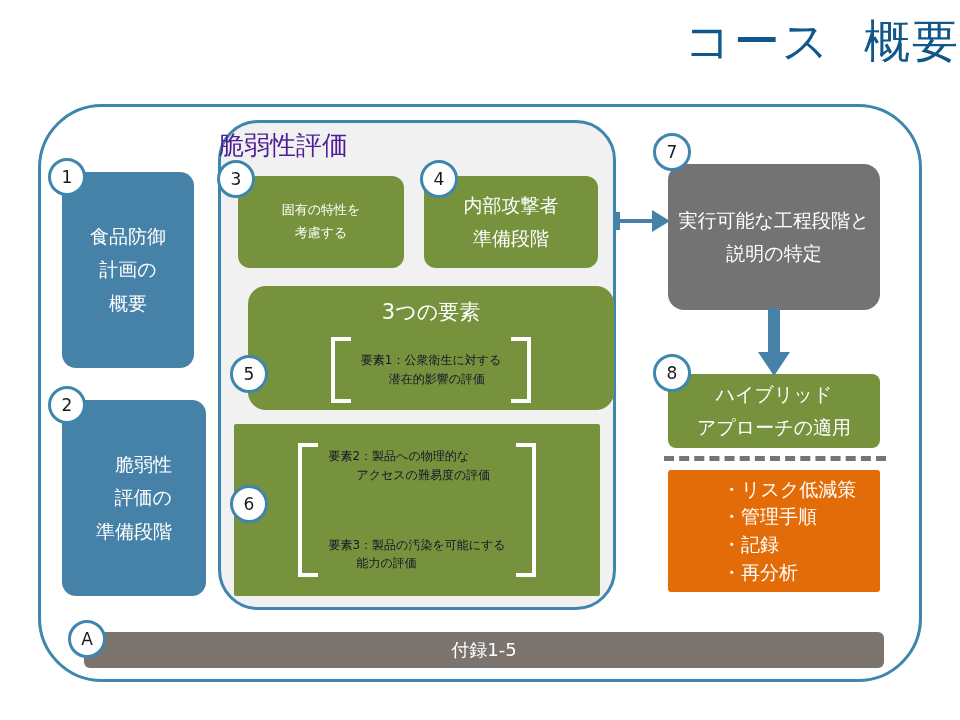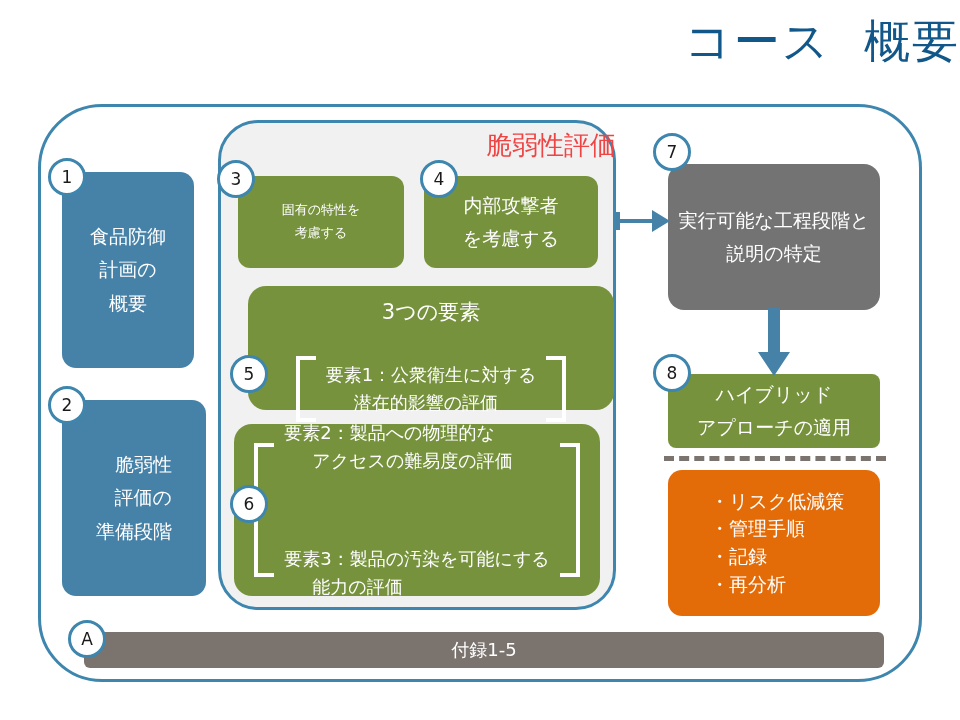--- a/index.html
+++ b/index.html
@@ -55,23 +55,23 @@
     border: 3px solid #3E86AD;
     border-radius: 40px;
     box-sizing: border-box;
     background: #F1F1F1;
   }
   .center-panel-title {
     position: absolute;
     left: 218px;
     top: 128px;
     width: 398px;
-    text-align: right;
+    text-align: left;
     font-size: 26px;
-    color: #ef4444;
+    color: #4c1d95;
     white-space: nowrap;
   }
   
   .box {
     position: absolute;
     box-sizing: border-box;
     color: #ffffff;
     display: flex;
     flex-direction: column;
     align-items: center;
@@ -91,21 +91,21 @@
   #box1 { left: 62px;  top: 172px; width: 132px; height: 196px; font-size: 19px; }
   #box2 { left: 62px;  top: 400px; width: 144px; height: 196px; font-size: 19px; text-align: right; }
 
   
   #box3 { left: 238px; top: 176px; width: 166px; height: 92px;  font-size: 13px; border-radius: 12px;}
   #box4 { left: 424px; top: 176px; width: 174px; height: 92px;  font-size: 19px; border-radius: 12px;}
 
   
   #box5 { left: 248px; top: 286px; width: 366px; height: 124px; border-radius: 18px;
           justify-content: flex-start; padding-top: 8px; }
-  #box6 { left: 234px; top: 424px; width: 366px; height: 172px; border-radius: 18px; }
+  #box6 { left: 234px; top: 424px; width: 366px; height: 172px; border-radius: 2px; }
 
   .group-title {
     font-size: 21px;
     color: #ffffff;
     margin-bottom: 2px;
     white-space: nowrap;
   }
   .bracket-row {
     position: relative;
     display: flex;
@@ -117,34 +117,34 @@
     width: 16px;
     height: 58px;
     border-top: 4px solid #ffffff;
     border-bottom: 4px solid #ffffff;
     flex: none;
   }
   .bracket.left  { border-left: 4px solid #ffffff; margin-right: 10px; }
   .bracket.right { border-right: 4px solid #ffffff; margin-left: 10px; }
   .bracket.tall  { height: 126px; }
   .bracket-text {
-    font-size: 18px;
-    color: #ffffff;
+    font-size: 12px;
+    color: #0f172a;
     text-align: left;
     line-height: 1.55;
     white-space: pre-line;
   }
   .bracket-text .indent { padding-left: 28px; display: block; }
   .bracket-text .gap { display: block; height: 14px; }
 
   
   #box7 { left: 668px; top: 164px; width: 212px; height: 146px; font-size: 19px; border-radius: 16px; }
   #box8 { left: 668px; top: 374px; width: 212px; height: 74px;  font-size: 19px; border-radius: 8px; }
-  #box9 { left: 668px; top: 470px; width: 212px; height: 146px; border-radius: 14px;
-          align-items: flex-start; padding-left: 42px; }
+  #box9 { left: 668px; top: 470px; width: 212px; height: 122px; border-radius: 3px;
+          align-items: flex-start; padding-left: 54px; }
   .bullet-list {
     font-size: 19px;
     color: #ffffff;
     text-align: left;
     line-height: 1.45;
     white-space: pre-line;
   }
 
   
   .dashed-sep {
@@ -234,21 +234,21 @@
   <div class="badge" id="badge2">2</div>
 
   <div class="box green" id="box3">
     <span>固有の特性を
 考慮する</span>
   </div>
   <div class="badge" id="badge3">3</div>
 
   <div class="box green" id="box4">
     <span>内部攻撃者
-を考慮する</span>
+準備段階</span>
   </div>
   <div class="badge" id="badge4">4</div>
 
   <div class="box green" id="box5">
     <span class="group-title">3つの要素</span>
     <div class="bracket-row">
       <span class="bracket left"></span>
       <span class="bracket-text">
         <span>要素1：公衆衛生に対する</span>
         <span class="indent">潜在的影響の評価</span>

